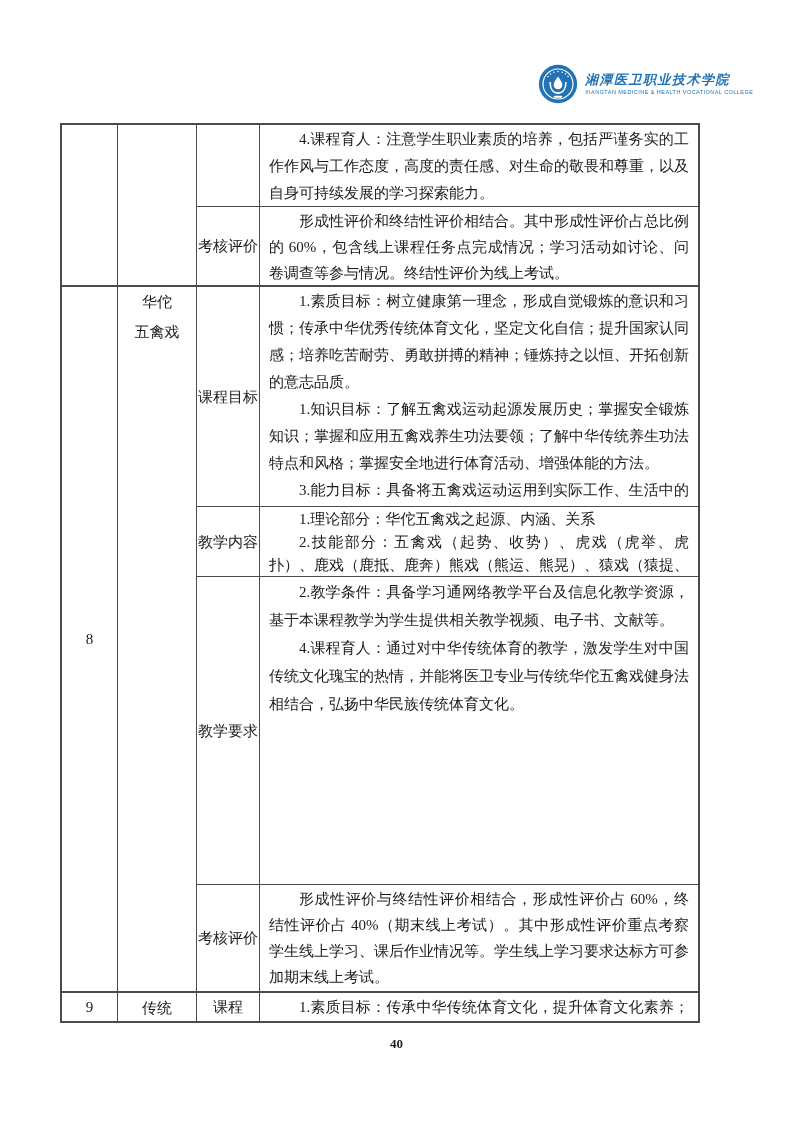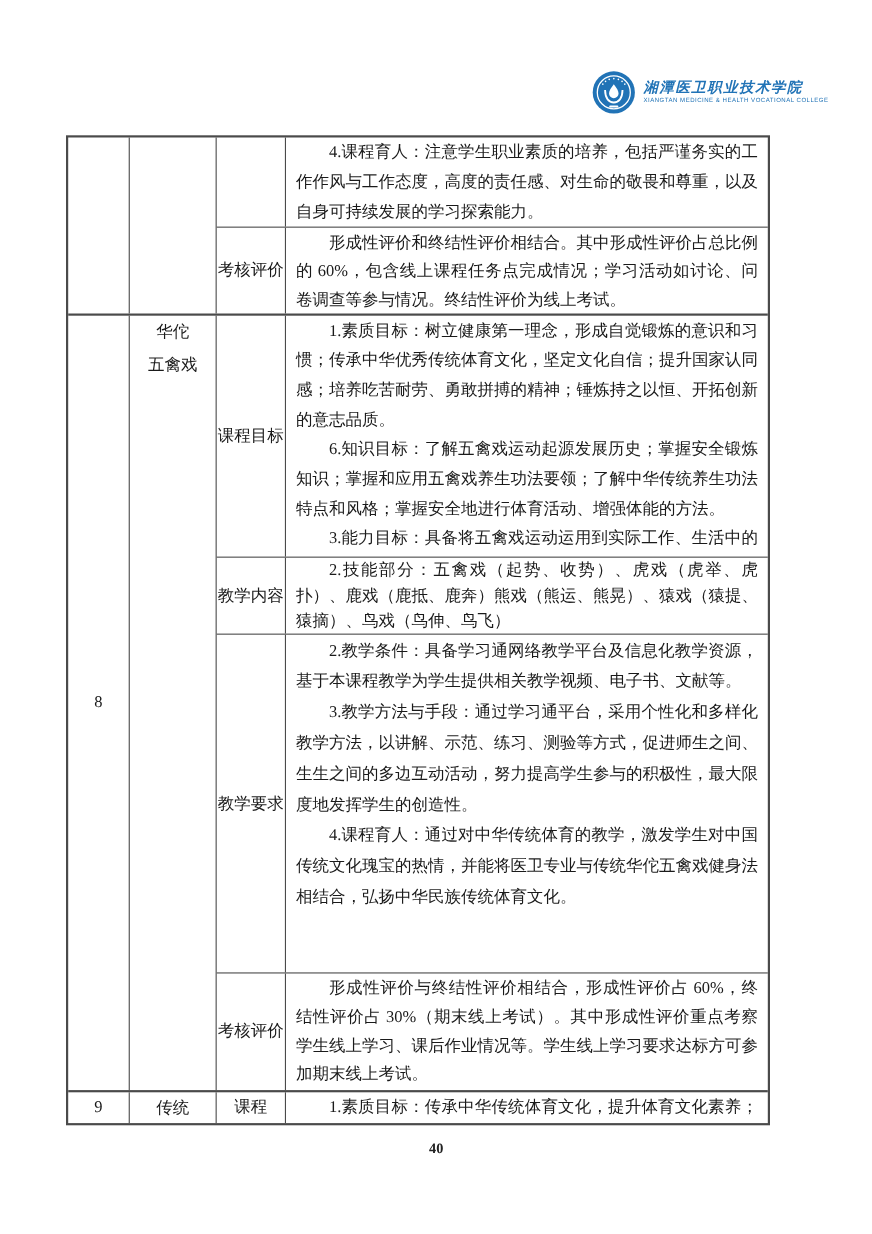--- a/index.html
+++ b/index.html
@@ -129,51 +129,51 @@
       <span>五禽戏</span>
     </div>
     <div class="col-rest">
       <div class="section h-b1">
         <div class="col-label">
           <span>课程</span>
           <span>目标</span>
         </div>
         <div class="col-content">
           <p>1.素质目标：树立健康第一理念，形成自觉锻炼的意识和习惯；传承中华优秀传统体育文化，坚定文化自信；提升国家认同感；培养吃苦耐劳、勇敢拼搏的精神；锤炼持之以恒、开拓创新的意志品质。</p>
-          <p>6.知识目标：了解五禽戏运动起源发展历史；掌握安全锻炼知识；掌握和应用五禽戏养生功法要领；了解中华传统养生功法特点和风格；掌握安全地进行体育活动、增强体能的方法。</p>
+          <p>1.知识目标：了解五禽戏运动起源发展历史；掌握安全锻炼知识；掌握和应用五禽戏养生功法要领；了解中华传统养生功法特点和风格；掌握安全地进行体育活动、增强体能的方法。</p>
           <p>3.能力目标：具备将五禽戏运动运用到实际工作、生活中的能力；能将各式习练要点正确运用在练习中，能运用华佗五禽戏功法进行健身和养生。</p>
         </div>
       </div>
       <div class="section h-b2">
         <div class="col-label">
           <span>教学</span>
           <span>内容</span>
         </div>
         <div class="col-content">
+          <p>1.理论部分：华佗五禽戏之起源、内涵、关系</p>
           <p>2.技能部分：五禽戏（起势、收势）、虎戏（虎举、虎扑）、鹿戏（鹿抵、鹿奔）熊戏（熊运、熊晃）、猿戏（猿提、猿摘）、鸟戏（鸟伸、鸟飞）</p>
         </div>
       </div>
       <div class="section h-b3">
         <div class="col-label">
           <span>教学</span>
           <span>要求</span>
         </div>
         <div class="col-content">
           <p>2.教学条件：具备学习通网络教学平台及信息化教学资源，基于本课程教学为学生提供相关教学视频、电子书、文献等。</p>
-          <p>3.教学方法与手段：通过学习通平台，采用个性化和多样化教学方法，以讲解、示范、练习、测验等方式，促进师生之间、生生之间的多边互动活动，努力提高学生参与的积极性，最大限度地发挥学生的创造性。</p>
           <p>4.课程育人：通过对中华传统体育的教学，激发学生对中国传统文化瑰宝的热情，并能将医卫专业与传统华佗五禽戏健身法相结合，弘扬中华民族传统体育文化。</p>
         </div>
       </div>
       <div class="section h-b4">
         <div class="col-label">
           <span>考核</span>
           <span>评价</span>
         </div>
         <div class="col-content">
-          <p>形成性评价与终结性评价相结合，形成性评价占 60%，终结性评价占 30%（期末线上考试）。其中形成性评价重点考察学生线上学习、课后作业情况等。学生线上学习要求达标方可参加期末线上考试。</p>
+          <p>形成性评价与终结性评价相结合，形成性评价占 60%，终结性评价占 40%（期末线上考试）。其中形成性评价重点考察学生线上学习、课后作业情况等。学生线上学习要求达标方可参加期末线上考试。</p>
           <p>如学生获取 1+X 老年康体指导（中级）这一证书，则可认定免修本课程。</p>
         </div>
       </div>
     </div>
   </div>
 
   <div class="block">
     <div class="col-num">
       <span>9</span>
     </div>

